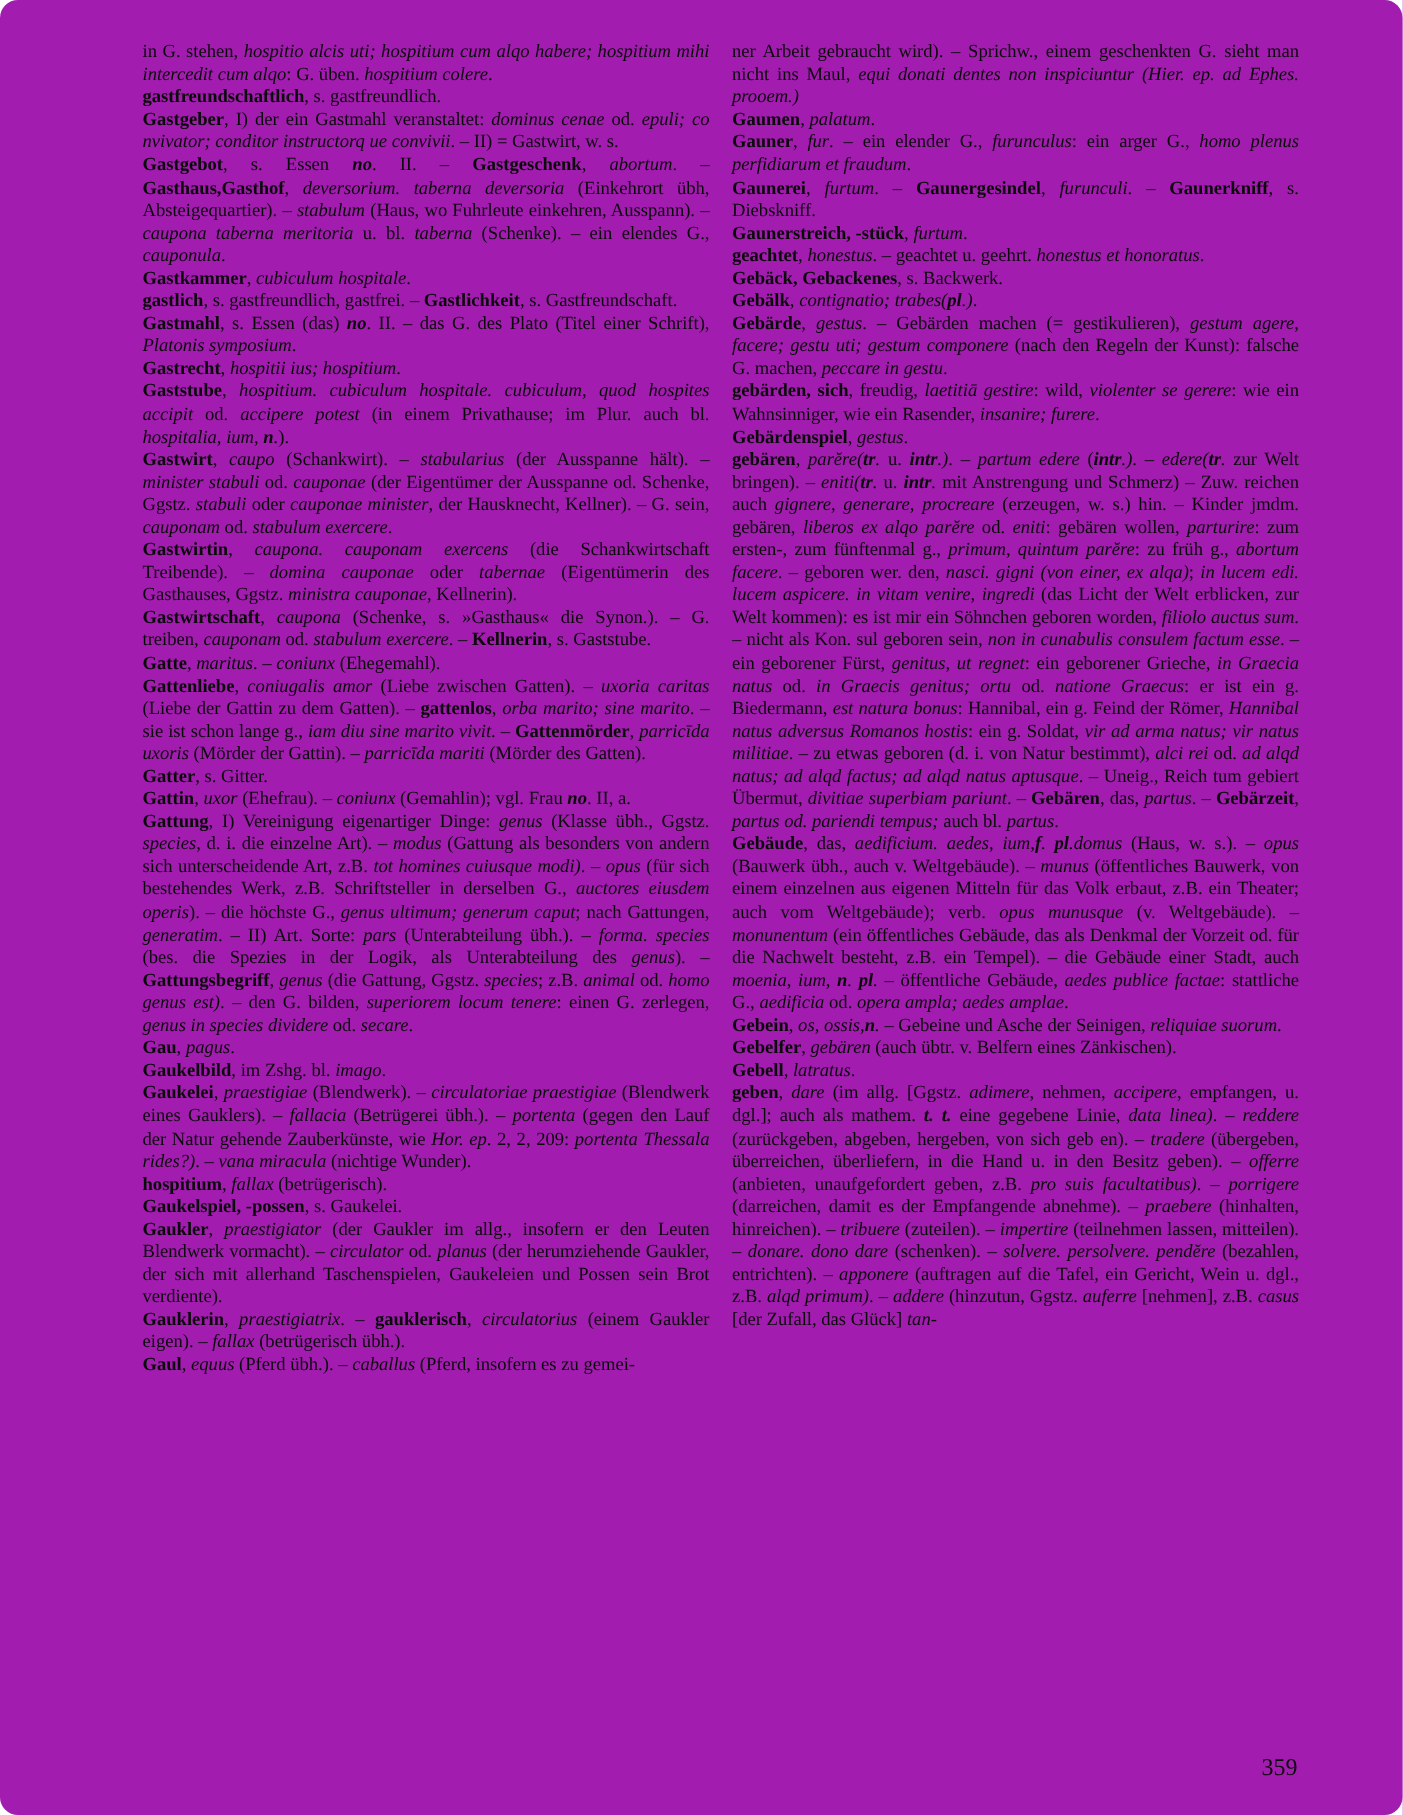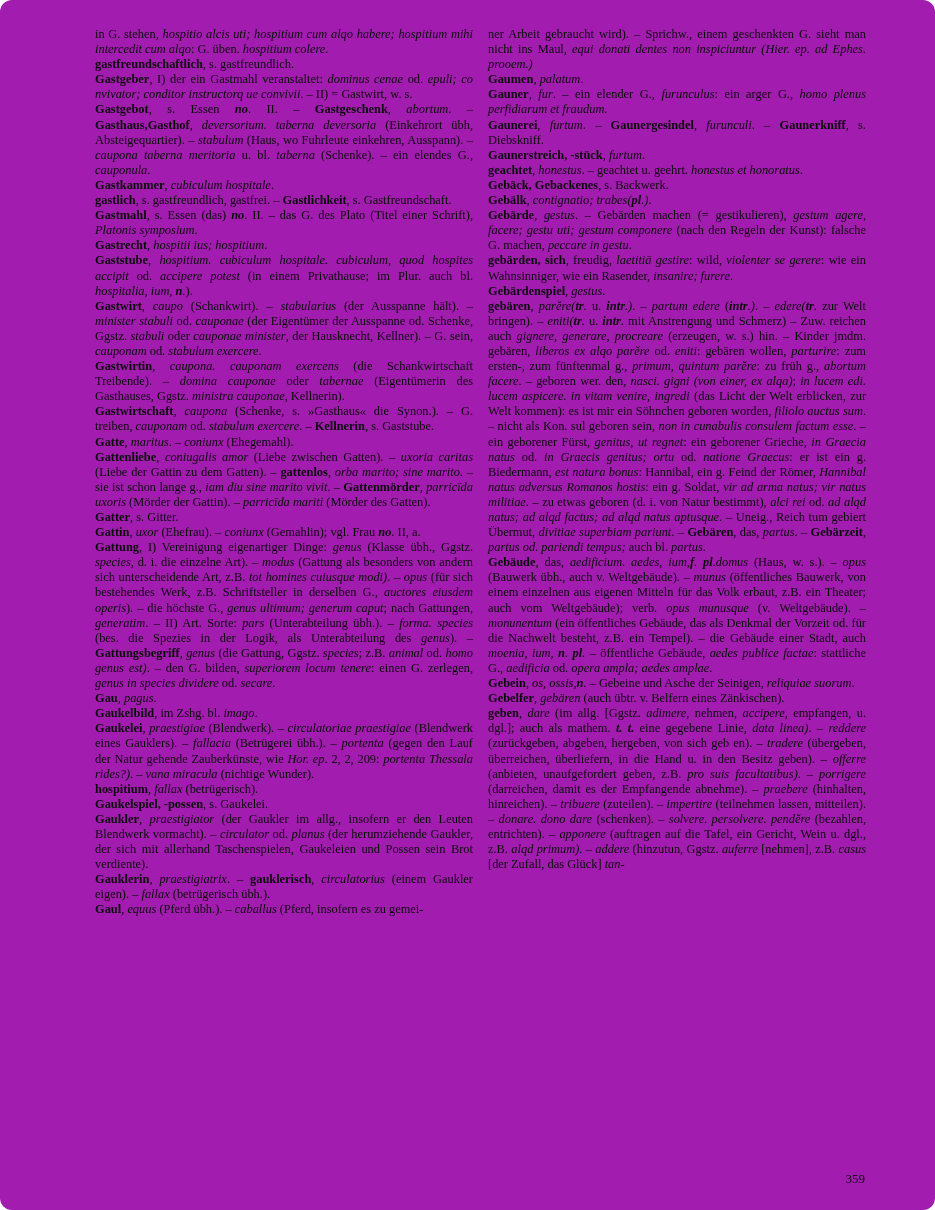--- a/index.html
+++ b/index.html
@@ -38,21 +38,21 @@
   .entry {
     margin: 0;
     padding: 0;
   }
   .entry b { font-weight: bold; }
   .entry i { font-style: italic; }
   .page-number {
     position: absolute;
     top: 1172px;
     right: 70px;
-    font-size: 13px;
+    font-size: 16px;
     line-height: 14px;
     color: #0b0b0b;
   }
 </style>
 </head>
 <body>
 
 <div class="page">
   <div class="columns">
     <div class="col">
@@ -91,17 +91,18 @@
         <p class="entry"><b>geachtet</b>, <i>honestus</i>. – geachtet u. geehrt. <i>honestus et honoratus</i>.</p>
         <p class="entry"><b>Gebäck, Gebackenes</b>, s. Backwerk.</p>
         <p class="entry"><b>Gebälk</b>, <i>contignatio; trabes(</i><b><i>pl</i></b><i>.)</i>.</p>
         <p class="entry"><b>Gebärde</b>, <i>gestus</i>. – Gebärden machen (= gestikulieren), <i>gestum agere, facere; gestu uti; gestum componere</i> (nach den Regeln der Kunst): falsche G. machen, <i>peccare in gestu</i>.</p>
         <p class="entry"><b>gebärden, sich</b>, freudig, <i>laetitiā gestire</i>: wild, <i>violenter se gerere</i>: wie ein Wahnsinniger, wie ein Rasender, <i>insanire; furere</i>.</p>
         <p class="entry"><b>Gebärdenspiel</b>, <i>gestus</i>.</p>
         <p class="entry"><b>gebären</b>, <i>parĕre(</i><b><i>tr</i></b><i>.</i> u. <b><i>intr</i></b><i>.)</i>. – <i>partum edere</i> (<b><i>intr</i></b><i>.)</i>. – <i>edere(</i><b><i>tr</i></b><i>.</i> zur Welt bringen). – <i>eniti(</i><b><i>tr</i></b><i>.</i> u. <b><i>intr</i></b><i>.</i> mit Anstrengung und Schmerz) – Zuw. reichen auch <i>gignere, generare, procreare</i> (erzeugen, w. s.) hin. – Kinder jmdm. gebären, <i>liberos ex alqo parĕre</i> od. <i>eniti</i>: gebären wollen, <i>parturire</i>: zum ersten-, zum fünftenmal g., <i>primum, quintum parĕre</i>: zu früh g., <i>abortum facere</i>. – geboren wer. den, <i>nasci. gigni (von einer, ex alqa)</i>; <i>in lucem edi. lucem aspicere. in vitam venire, ingredi</i> (das Licht der Welt erblicken, zur Welt kommen): es ist mir ein Söhnchen geboren worden, <i>filiolo auctus sum</i>. – nicht als Kon. sul geboren sein, <i>non in cunabulis consulem factum esse</i>. – ein geborener Fürst, <i>genitus, ut regnet</i>: ein geborener Grieche, <i>in Graecia natus</i> od. <i>in Graecis genitus; ortu</i> od. <i>natione Graecus</i>: er ist ein g. Biedermann, <i>est natura bonus</i>: Hannibal, ein g. Feind der Römer, <i>Hannibal natus adversus Romanos hostis</i>: ein g. Soldat, <i>vir ad arma natus; vir natus militiae</i>. – zu etwas geboren (d. i. von Natur bestimmt), <i>alci rei</i> od. <i>ad alqd natus; ad alqd factus; ad alqd natus aptusque</i>. – Uneig., Reich tum gebiert Übermut, <i>divitiae superbiam pariunt</i>. – <b>Gebären</b>, das, <i>partus</i>. – <b>Gebärzeit</b>, <i>partus od. pariendi tempus;</i> auch bl. <i>partus</i>.</p>
         <p class="entry"><b>Gebäude</b>, das, <i>aedificium. aedes, ium,</i><b><i>f</i></b><i>. </i><b><i>pl</i></b><i>.domus</i> (Haus, w. s.). – <i>opus</i> (Bauwerk übh., auch v. Weltgebäude). – <i>munus</i> (öffentliches Bauwerk, von einem einzelnen aus eigenen Mitteln für das Volk erbaut, z.B. ein Theater; auch vom Weltgebäude); verb. <i>opus munusque</i> (v. Weltgebäude). – <i>monunentum</i> (ein öffentliches Gebäude, das als Denkmal der Vorzeit od. für die Nachwelt besteht, z.B. ein Tempel). – die Gebäude einer Stadt, auch <i>moenia, ium,</i> <b><i>n</i></b><i>.</i> <b><i>pl</i></b><i>.</i> – öffentliche Gebäude, <i>aedes publice factae</i>: stattliche G., <i>aedificia</i> od. <i>opera ampla; aedes amplae</i>.</p>
         <p class="entry"><b>Gebein</b>, <i>os, ossis,</i><b><i>n</i></b><i>.</i> – Gebeine und Asche der Seinigen, <i>reliquiae suorum</i>.</p>
         <p class="entry"><b>Gebelfer</b>, <i>gebären</i> (auch übtr. v. Belfern eines Zänkischen).</p>
+        <p class="entry"><b>Gebell</b>, <i>latratus</i>.</p>
         <p class="entry"><b>geben</b>, <i>dare</i> (im allg. [Ggstz. <i>adimere</i>, nehmen, <i>accipere</i>, empfangen, u. dgl.]; auch als mathem. <b><i>t. t.</i></b> eine gegebene Linie, <i>data linea)</i>. – <i>reddere</i> (zurückgeben, abgeben, hergeben, von sich geb en). – <i>tradere</i> (übergeben, überreichen, überliefern, in die Hand u. in den Besitz geben). – <i>offerre</i> (anbieten, unaufgefordert geben, z.B. <i>pro suis facultatibus)</i>. – <i>porrigere</i> (darreichen, damit es der Empfangende abnehme). – <i>praebere</i> (hinhalten, hinreichen). – <i>tribuere</i> (zuteilen). – <i>impertire</i> (teilnehmen lassen, mitteilen). – <i>donare. dono dare</i> (schenken). – <i>solvere. persolvere. pendĕre</i> (bezahlen, entrichten). – <i>apponere</i> (auftragen auf die Tafel, ein Gericht, Wein u. dgl., z.B. <i>alqd primum)</i>. – <i>addere</i> (hinzutun, Ggstz. <i>auferre</i> [nehmen], z.B. <i>casus</i> [der Zufall, das Glück] <i>tan-</i></p>
       </div>
   </div>
   <div class="page-number">359</div>
 </div>
 
 </body></html>

